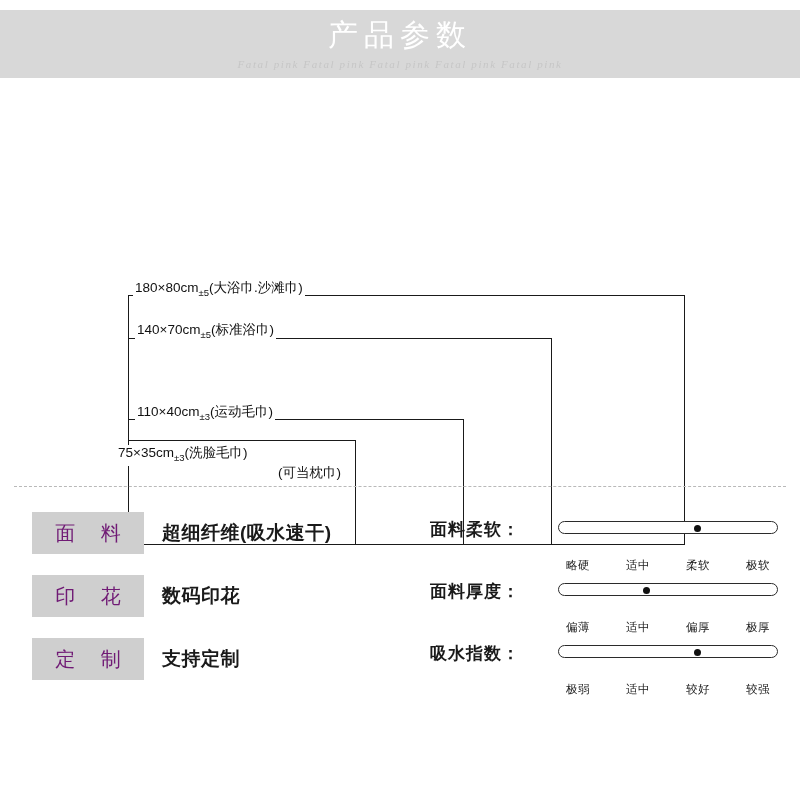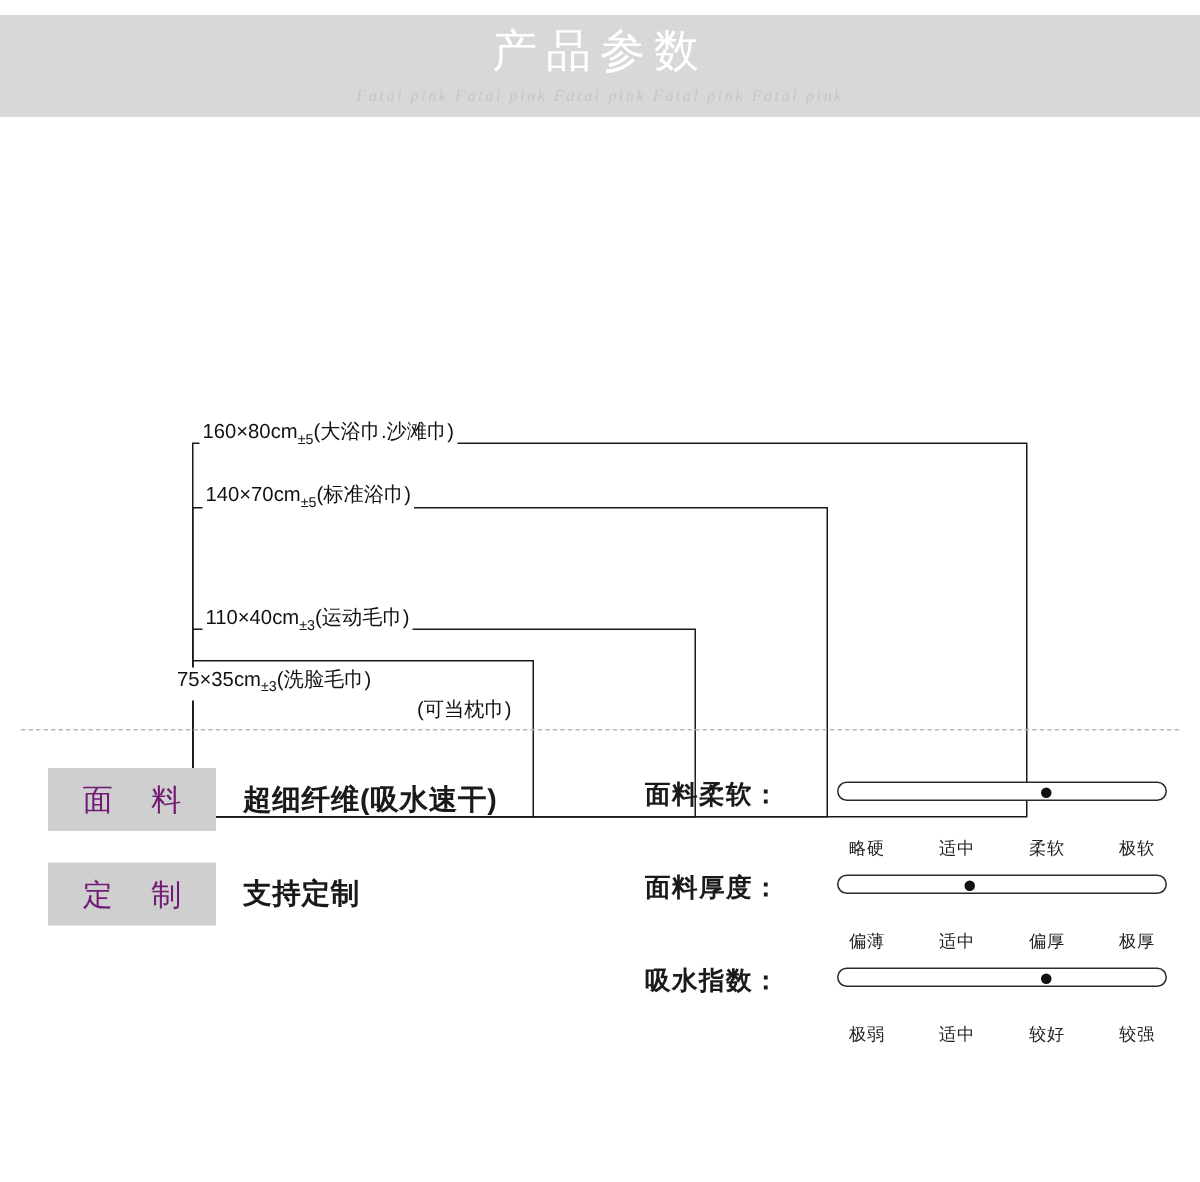--- a/index.html
+++ b/index.html
@@ -203,21 +203,21 @@
 </div>
 
 <div class="diagram">
 
   <div class="box box-xl"></div>
   <div class="box box-l"></div>
   <div class="box box-m"></div>
   <div class="box box-s"></div>
 
   <div class="dim-label lbl-xl">
-    <span>160×80</span><span>cm</span><span class="sub">±5</span><span>(大浴巾.沙滩巾)</span>
+    <span>180×80</span><span>cm</span><span class="sub">±5</span><span>(大浴巾.沙滩巾)</span>
   </div>
 
   <div class="dim-label lbl-l">
     <span>140×70</span><span>cm</span><span class="sub">±5</span><span>(标准浴巾)</span>
   </div>
 
   <div class="dim-label lbl-m">
     <span>110×40</span><span>cm</span><span class="sub">±3</span><span>(运动毛巾)</span>
   </div>
 
@@ -229,20 +229,24 @@
 </div>
 
 <div class="divider"></div>
 
 <div class="bottom">
 
   <div class="spec-list">
     <div class="spec-row">
       <div class="spec-tag">面 料</div>
       <div class="spec-value">超细纤维(吸水速干)</div>
+    </div>
+    <div class="spec-row">
+      <div class="spec-tag">印 花</div>
+      <div class="spec-value">数码印花</div>
     </div>
     <div class="spec-row">
       <div class="spec-tag">定 制</div>
       <div class="spec-value">支持定制</div>
     </div>
   </div>
 
   <div class="meters">
 
     <div class="meter-row">

